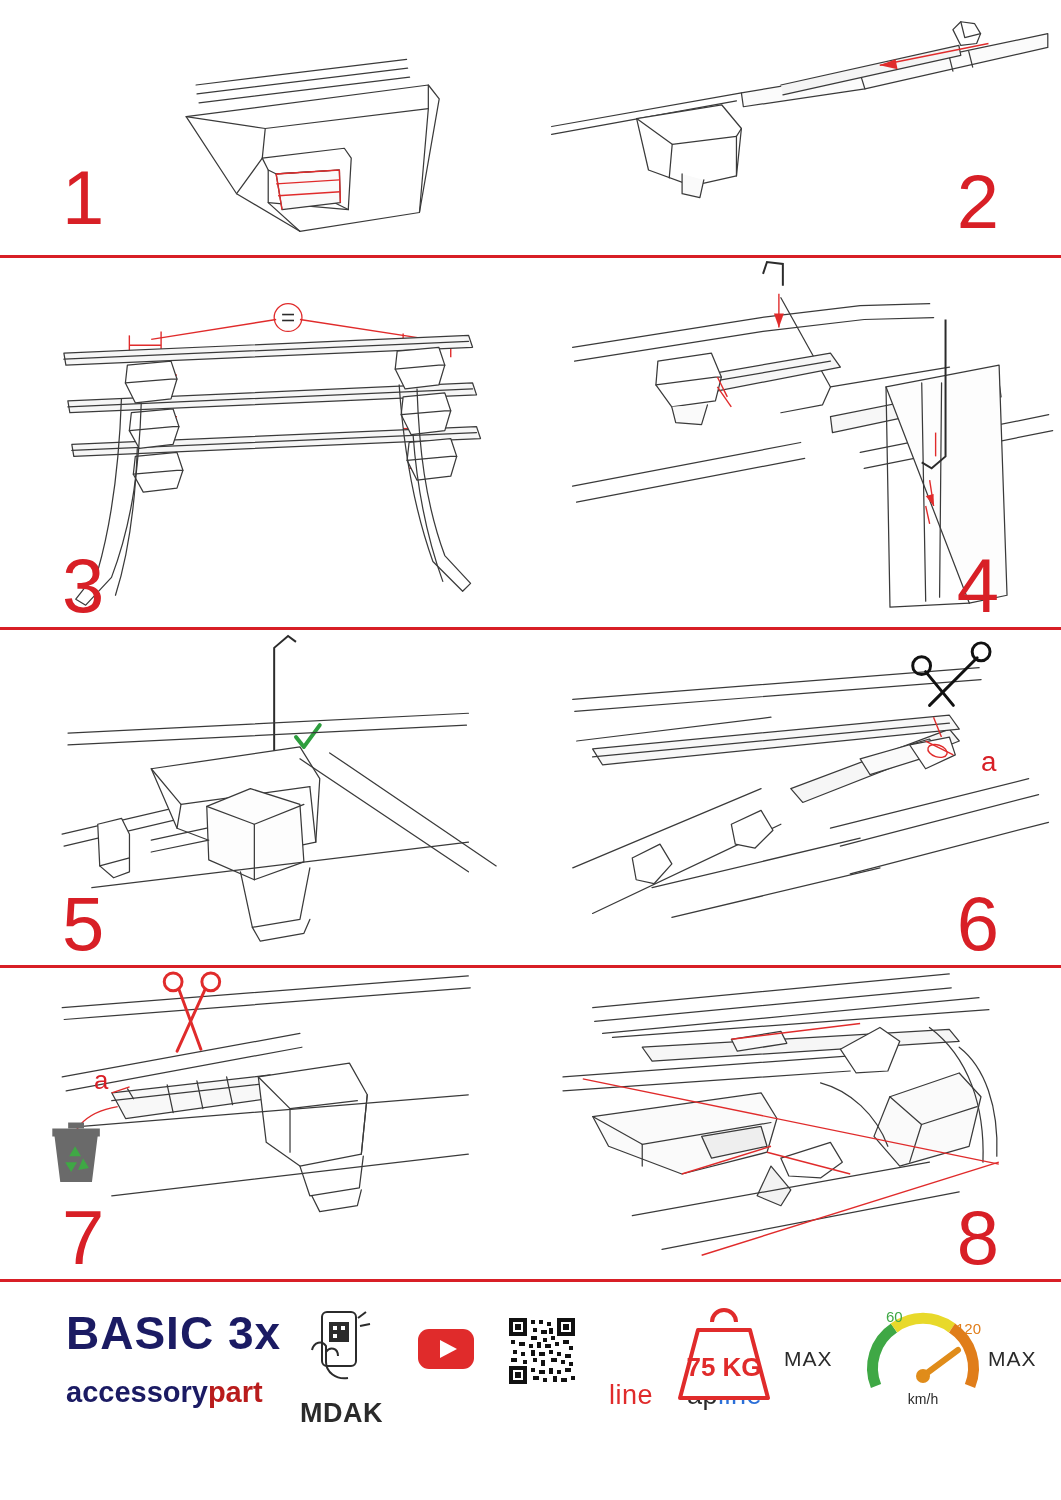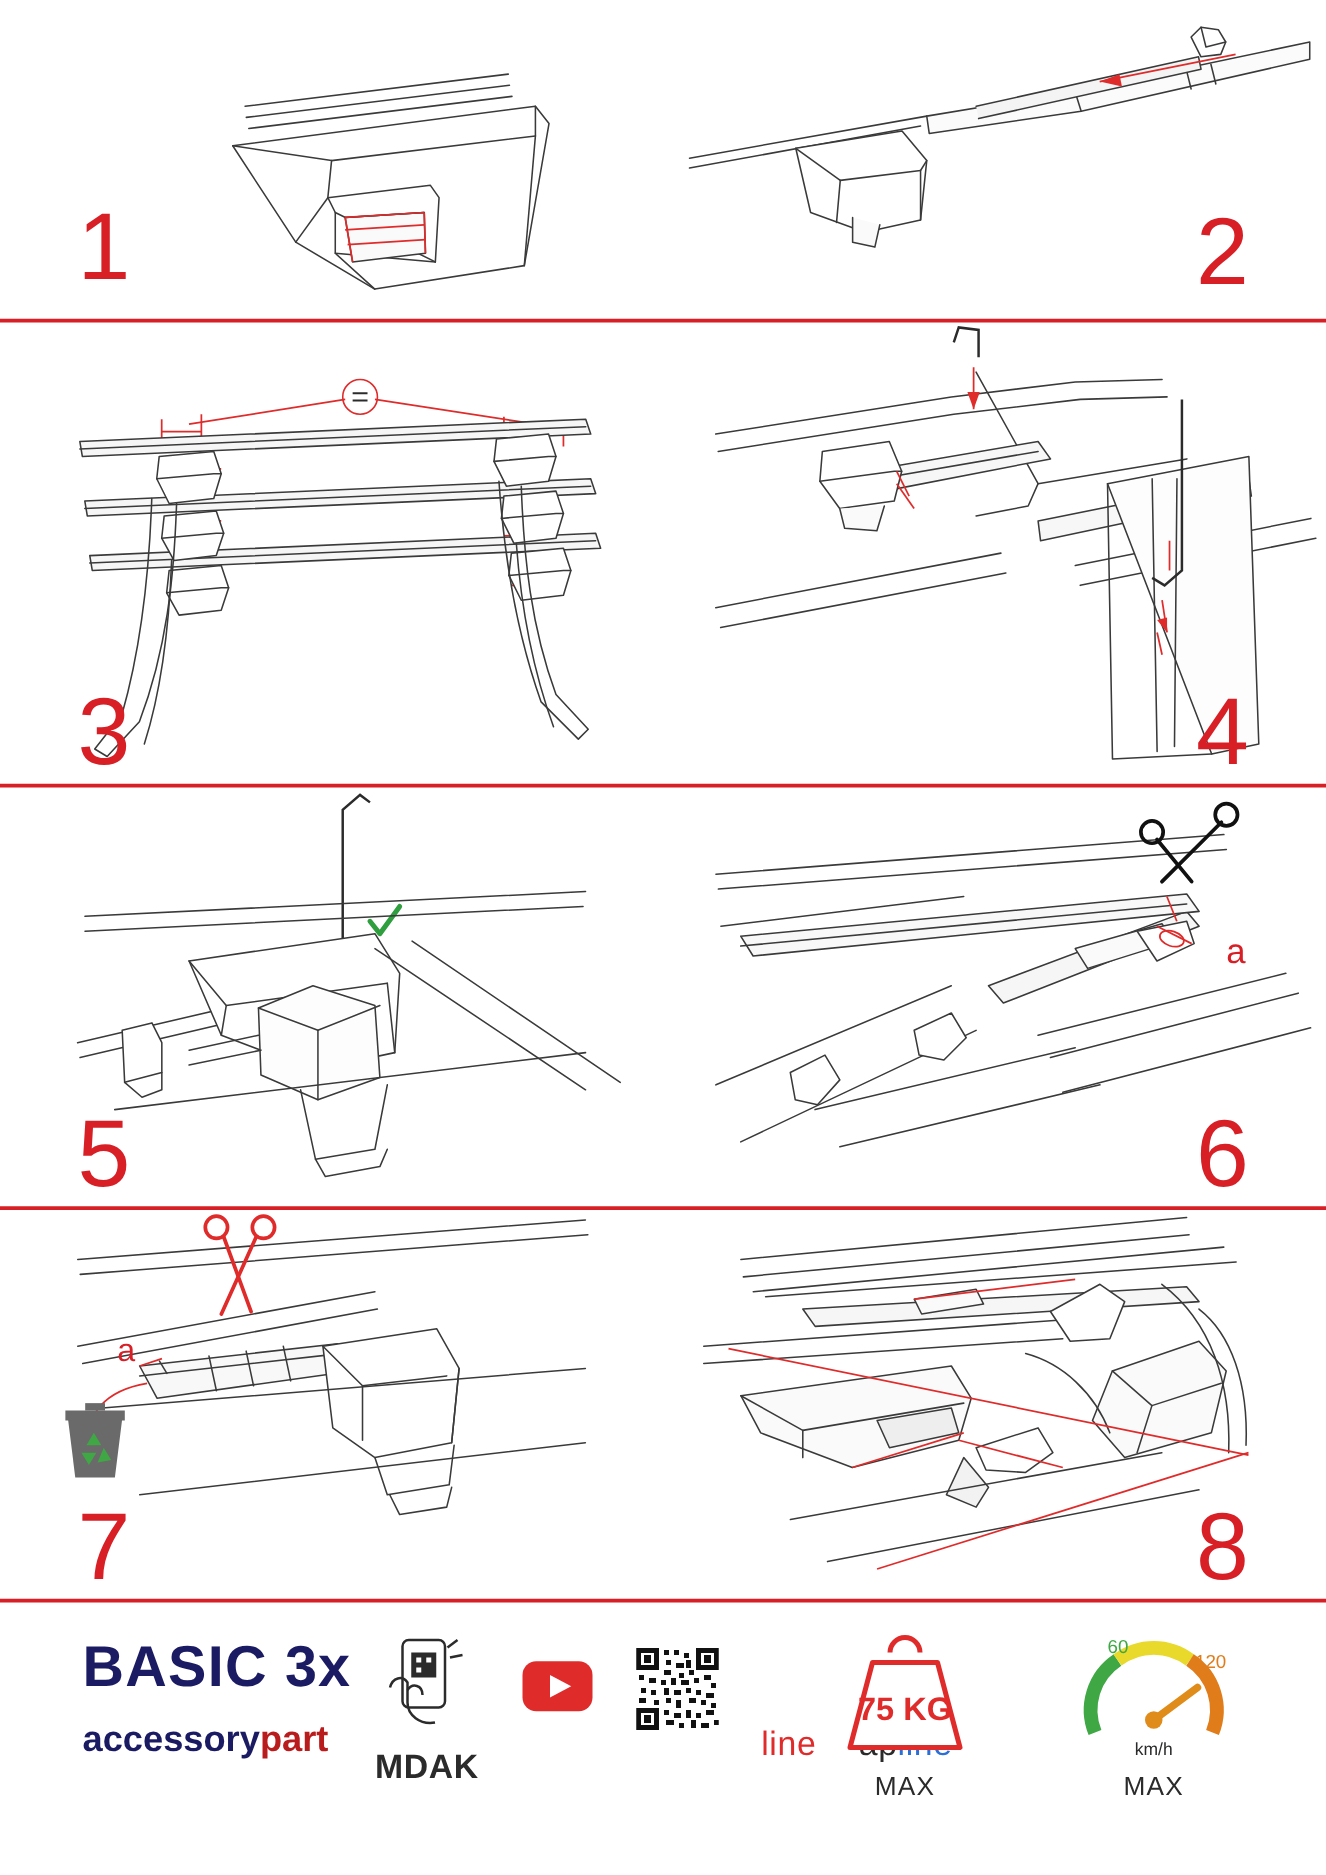--- a/index.html
+++ b/index.html
@@ -42,21 +42,21 @@
   .brand-acc .part{color:#b91c1c;}
 
   .logos{position:absolute;left:300px;top:28px;display:flex;align-items:flex-start;gap:34px;}
   .logo{display:flex;flex-direction:column;align-items:center;}
   .logo .cap{margin-top:14px;font-size:27px;font-weight:700;color:#3a3a3a;letter-spacing:.5px;}
   .logo .cap.mdak{color:#2b2b2b;}
   .logo .cap.ipqi{color:#e02b2b;font-weight:400;}
   .logo .cap.apline{color:#2b2b2b;font-weight:400;}
   .logo .cap.apline .li{color:#2b6fd8;}
 
-  .maxblock{position:absolute;top:18px;display:flex;flex-direction:column;align-items:center;justify-content:flex-end;}
+  .maxblock{position:absolute;top:18px;display:flex;flex-direction:row;align-items:center;justify-content:flex-end;}
   .maxblock.weight{left:664px;}
   .maxblock.speed{left:858px;}
   .maxlabel{margin-top:6px;font-size:21px;letter-spacing:1px;color:#2b2b2b;}
 
   .qr{width:66px;height:66px;}
 </style>
 </head>
 <body>
 
 <div class="sheet">

